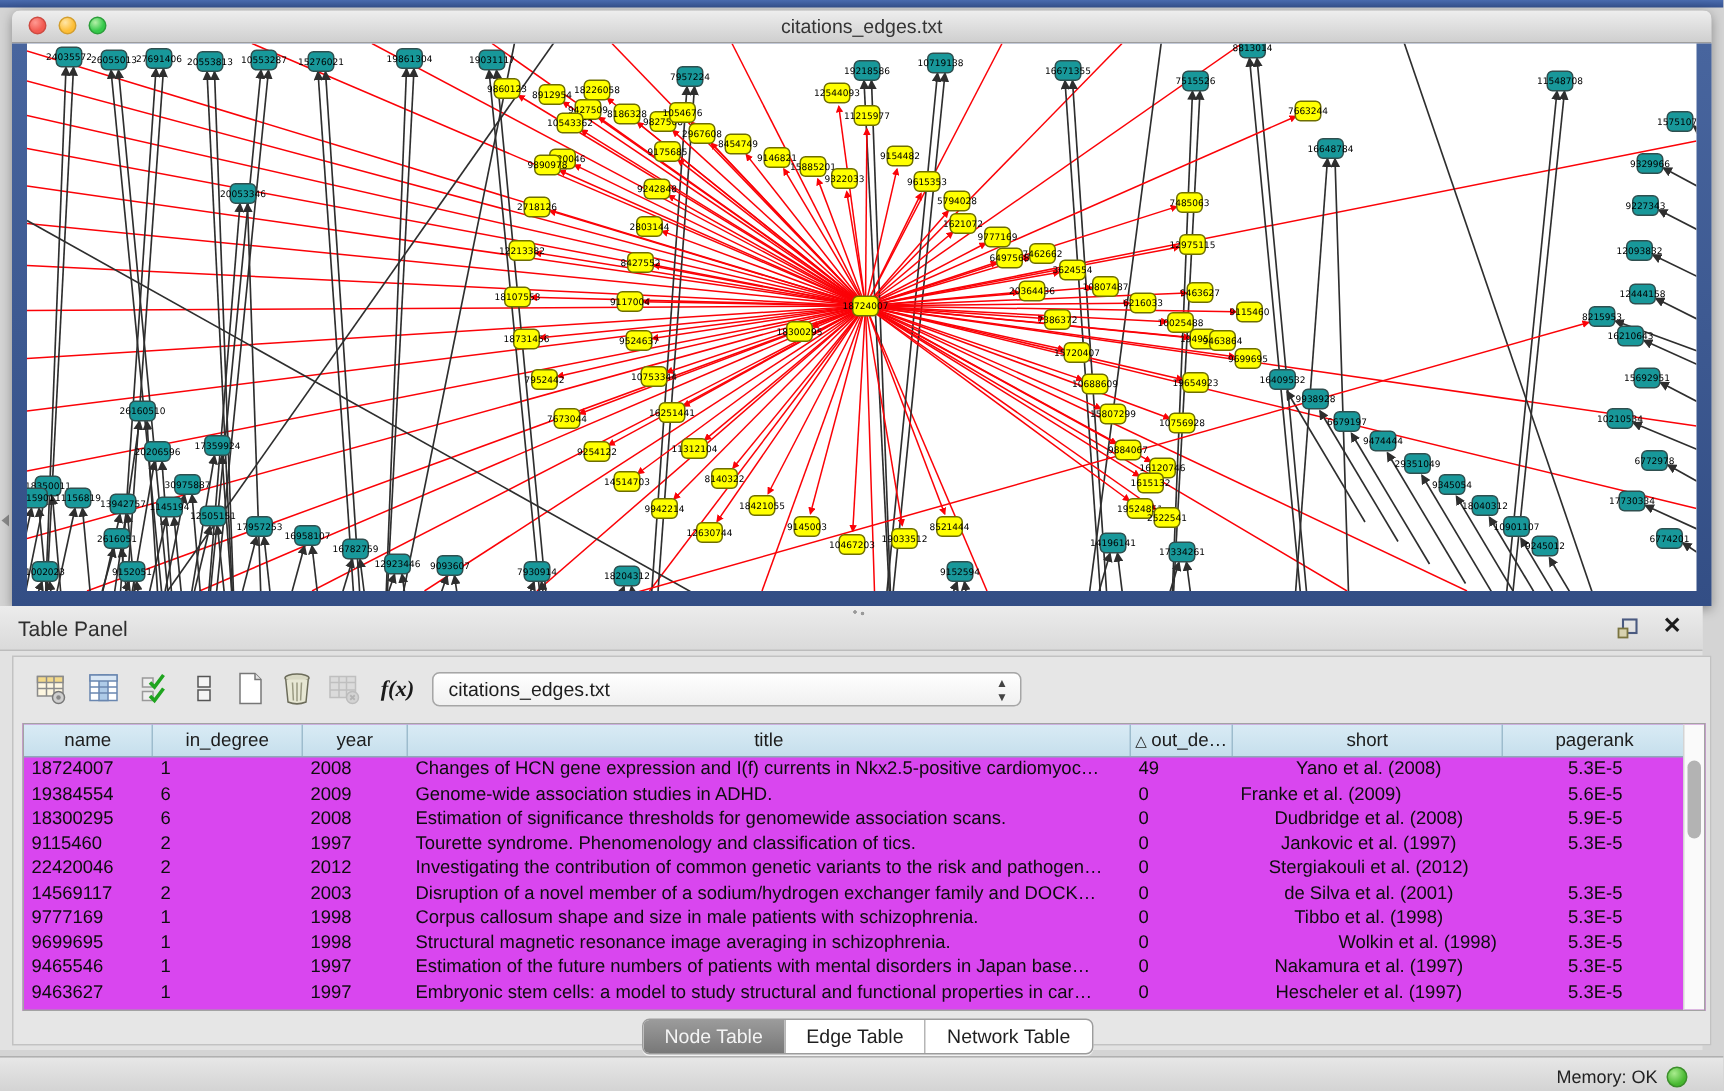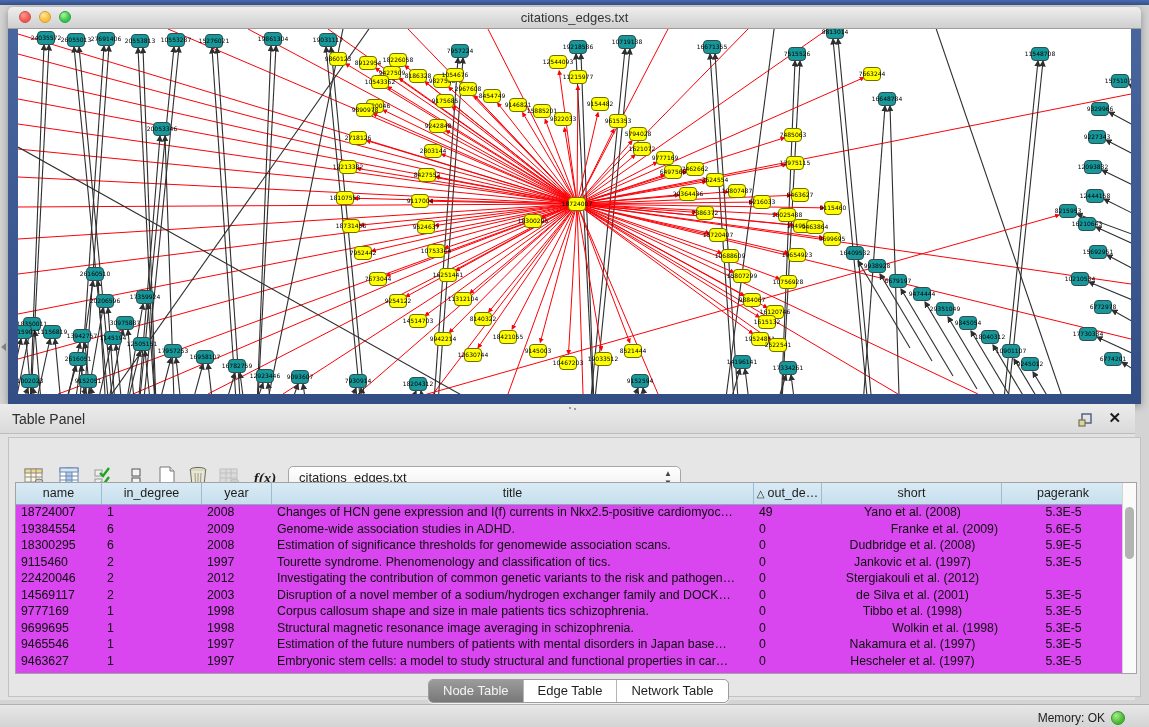--- a/index.html
+++ b/index.html
@@ -37,21 +37,21 @@
     background:linear-gradient(#ececec,#dadada);border-bottom:1px solid #bcbcbc;}
   .tp-title{position:absolute;left:12px;top:7px;font-size:14px;color:#2e2e2e;}
   .splitter-grip{position:absolute;left:568px;top:2px;width:10px;height:5px;
     background:radial-gradient(circle at 2px 2px,#9a9a9a 1px,transparent 1.4px),
                radial-gradient(circle at 7px 3px,#9a9a9a 1px,transparent 1.4px);}
   .tp-float{position:absolute;right:42px;top:6px;width:16px;height:16px;cursor:pointer;}
   .tp-close{position:absolute;right:14px;top:5px;font-size:15px;font-weight:bold;color:#1c1c1c;cursor:pointer;line-height:18px;}
   .tp-body{position:absolute;left:8px;top:33px;width:1133px;height:260px;
     background:#e6e6e6;border:1px solid #c2c2c2;box-sizing:border-box;}
   
-  .tp-toolbar{position:absolute;left:0;top:24px;right:0;height:34px;}
+  .tp-toolbar{position:absolute;left:0;top:6px;right:0;height:34px;}
   .tbtn{position:absolute;top:3px;width:26px;height:26px;text-align:center;cursor:pointer;}
   .fx-label{font-family:"Liberation Serif",serif;font-style:italic;font-weight:bold;font-size:15px;color:#1a1a1a;line-height:26px;}
   .combo{position:absolute;left:279px;top:4px;width:393px;height:23px;box-sizing:border-box;
     background:linear-gradient(#ffffff,#f0f0f0);border:1px solid #a6a6a6;border-radius:5px;
     font-size:13px;color:#1d1d1d;line-height:21px;padding-left:10px;cursor:pointer;}
   .combo-arrows{position:absolute;right:8px;top:2px;font-size:8px;color:#444;line-height:9px;text-align:center;}
   
   .grid-wrap{position:absolute;left:6px;top:44px;width:1122px;height:192px;
     background:#d946ef;border:1px solid #a3a3a3;box-sizing:border-box;}
   .grid-head{position:absolute;left:0;top:0;right:14px;height:21px;display:flex;
@@ -975,21 +975,21 @@
             <div class="td" style="width: 68px; flex: 0 0 68px; text-align: left;">49</div>
             <div class="td" style="width: 180px; flex: 0 0 180px; text-align: center;">Yano et al. (2008)</div>
             <div class="td" style="width: 122px; flex: 0 0 122px; text-align: center;">5.3E-5</div>
           </div>
           <div class="tr">
             <div class="td" style="width: 86px; flex: 0 0 86px; text-align: left;">19384554</div>
             <div class="td" style="width: 100px; flex: 0 0 100px; text-align: left;">6</div>
             <div class="td" style="width: 70px; flex: 0 0 70px; text-align: left;">2009</div>
             <div class="td" style="width: 482px; flex: 0 0 482px; text-align: left;">Genome-wide association studies in ADHD.</div>
             <div class="td" style="width: 68px; flex: 0 0 68px; text-align: left;">0</div>
-            <div class="td" style="width: 180px; flex: 0 0 180px; text-align: right;">Franke et al. (2009)</div>
+            <div class="td" style="width: 180px; flex: 0 0 180px; text-align: left;">Franke et al. (2009)</div>
             <div class="td" style="width: 122px; flex: 0 0 122px; text-align: center;">5.6E-5</div>
           </div>
           <div class="tr">
             <div class="td" style="width: 86px; flex: 0 0 86px; text-align: left;">18300295</div>
             <div class="td" style="width: 100px; flex: 0 0 100px; text-align: left;">6</div>
             <div class="td" style="width: 70px; flex: 0 0 70px; text-align: left;">2008</div>
             <div class="td" style="width: 482px; flex: 0 0 482px; text-align: left;">Estimation of significance thresholds for genomewide association scans.</div>
             <div class="td" style="width: 68px; flex: 0 0 68px; text-align: left;">0</div>
             <div class="td" style="width: 180px; flex: 0 0 180px; text-align: center;">Dudbridge et al. (2008)</div>
             <div class="td" style="width: 122px; flex: 0 0 122px; text-align: center;">5.9E-5</div>
@@ -1018,21 +1018,21 @@
             <div class="td" style="width: 70px; flex: 0 0 70px; text-align: left;">2003</div>
             <div class="td" style="width: 482px; flex: 0 0 482px; text-align: left;">Disruption of a novel member of a sodium/hydrogen exchanger family and DOCK…</div>
             <div class="td" style="width: 68px; flex: 0 0 68px; text-align: left;">0</div>
             <div class="td" style="width: 180px; flex: 0 0 180px; text-align: center;">de Silva et al. (2001)</div>
             <div class="td" style="width: 122px; flex: 0 0 122px; text-align: center;">5.3E-5</div>
           </div>
           <div class="tr">
             <div class="td" style="width: 86px; flex: 0 0 86px; text-align: left;">9777169</div>
             <div class="td" style="width: 100px; flex: 0 0 100px; text-align: left;">1</div>
             <div class="td" style="width: 70px; flex: 0 0 70px; text-align: left;">1998</div>
-            <div class="td" style="width: 482px; flex: 0 0 482px; text-align: left;">Corpus callosum shape and size in male patients tics schizophrenia.</div>
+            <div class="td" style="width: 482px; flex: 0 0 482px; text-align: left;">Corpus callosum shape and size in male patients with schizophrenia.</div>
             <div class="td" style="width: 68px; flex: 0 0 68px; text-align: left;">0</div>
             <div class="td" style="width: 180px; flex: 0 0 180px; text-align: center;">Tibbo et al. (1998)</div>
             <div class="td" style="width: 122px; flex: 0 0 122px; text-align: center;">5.3E-5</div>
           </div>
           <div class="tr">
             <div class="td" style="width: 86px; flex: 0 0 86px; text-align: left;">9699695</div>
             <div class="td" style="width: 100px; flex: 0 0 100px; text-align: left;">1</div>
             <div class="td" style="width: 70px; flex: 0 0 70px; text-align: left;">1998</div>
             <div class="td" style="width: 482px; flex: 0 0 482px; text-align: left;">Structural magnetic resonance image averaging in schizophrenia.</div>
             <div class="td" style="width: 68px; flex: 0 0 68px; text-align: left;">0</div>

